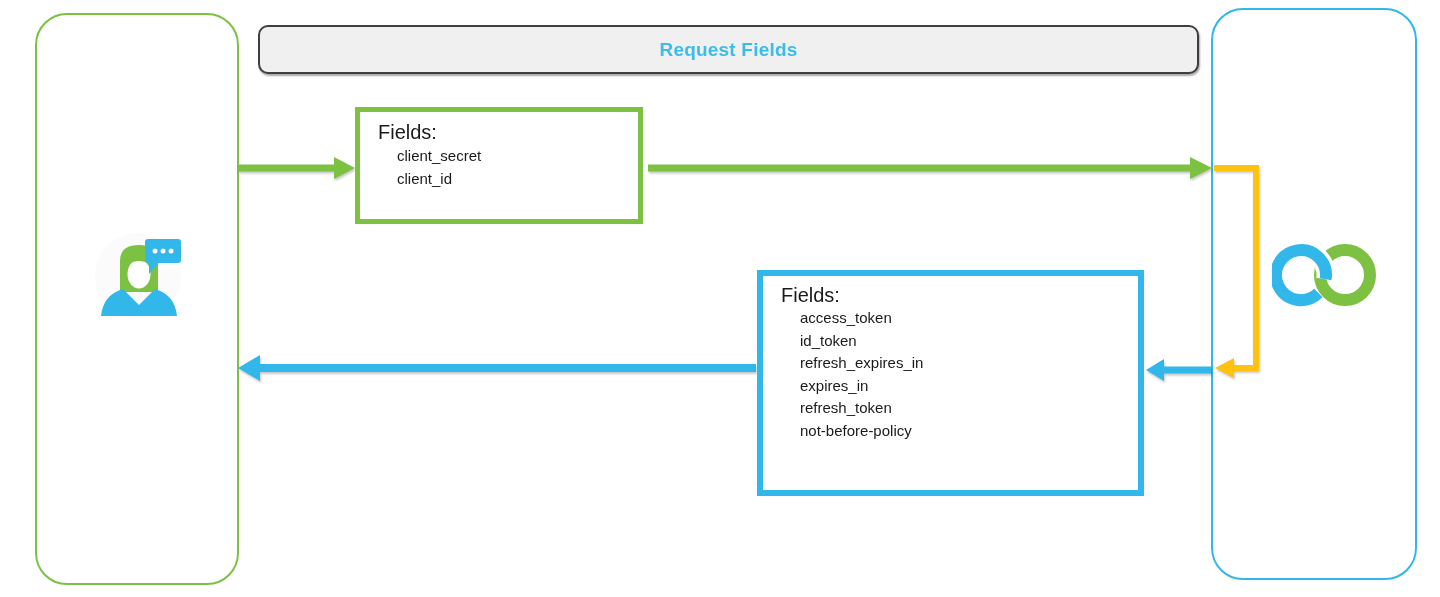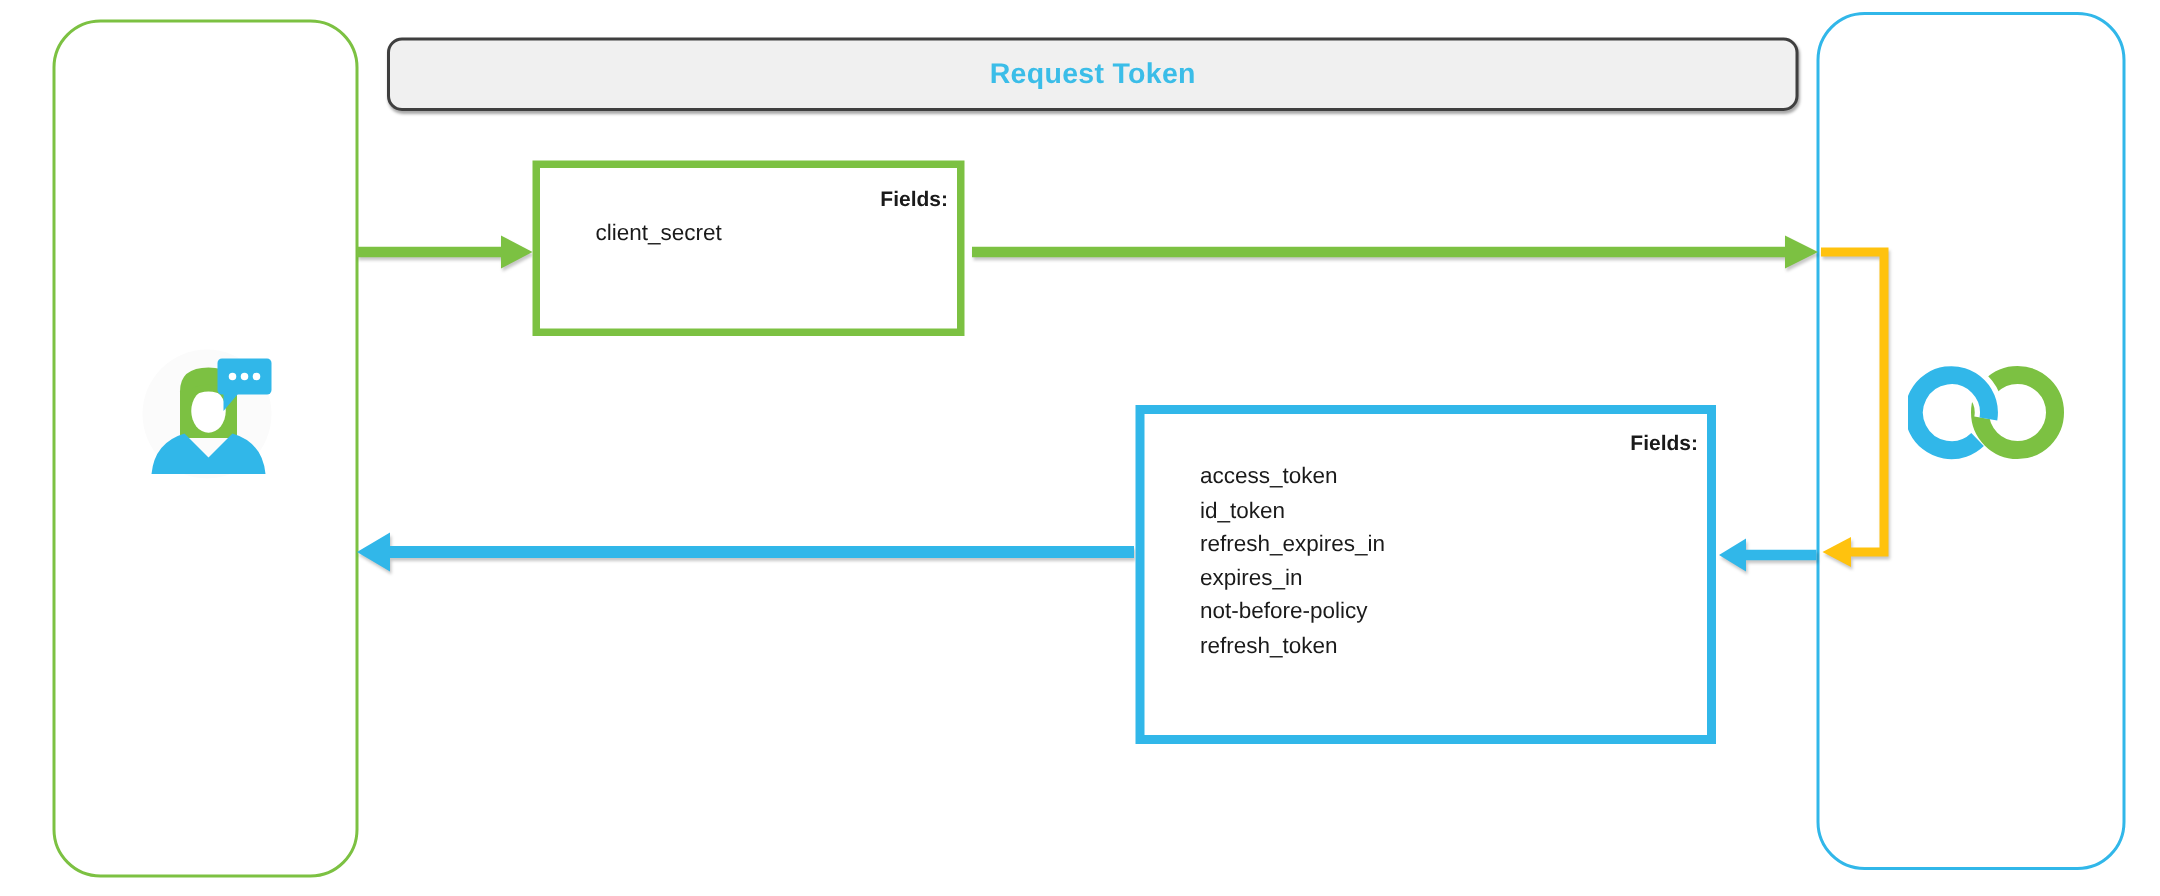--- a/index.html
+++ b/index.html
@@ -17,21 +17,21 @@
           box-shadow:1px 2px 2px rgba(0,0,0,0.35);
           display:flex;align-items:center;justify-content:center;}
   .banner .title{font-size:19px;font-weight:bold;color:var(--title-text);letter-spacing:.2px;}
 
   
   .fields-box{position:absolute;background:#fff;z-index:3;box-sizing:border-box;color:#1a1a1a;}
   .fields-box.request{left:355px;top:107px;width:288px;height:117px;border:5px solid var(--green);
           padding:8px 6px 0 18px;}
   .fields-box.response{left:757px;top:270px;width:387px;height:226px;border:6px solid var(--blue);
           padding:7px 6px 0 18px;}
-  .fields-heading{font-size:14px;font-weight:bold;line-height:24px;text-align:right;}
+  .fields-heading{font-size:20px;font-weight:normal;line-height:24px;}
   .field-item{font-size:15px;line-height:23px;margin-left:19px;}
   .fields-box.response .field-item{line-height:22.5px;}
 
   
   svg.overlay{position:absolute;left:0;top:0;z-index:2;}
   .arrows{filter:drop-shadow(1px 2px 1px rgba(0,0,0,0.22));}
   .g-stroke{stroke:var(--green);}  .g-fill{fill:var(--green);}
   .b-stroke{stroke:var(--blue);}   .b-fill{fill:var(--blue);}
   .o-stroke{stroke:var(--orange);} .o-fill{fill:var(--orange);}
 
@@ -42,21 +42,21 @@
 </style>
 </head>
 <body>
 
 <div class="canvas">
 
   <div class="lane actor"></div>
   <div class="lane service"></div>
 
   <div class="banner">
-    <span class="title">Request Token</span>
+    <span class="title">Request Fields</span>
   </div>
 
   <svg class="overlay" width="1440" height="597" viewBox="0 0 1440 597">
     <g class="arrows">
 
       <line class="g-stroke" x1="238" y1="168" x2="334" y2="168" stroke-width="7"></line>
       <polygon class="g-fill" points="334,157 334,179 355,168"></polygon>
 
       <line class="g-stroke" x1="648" y1="168" x2="1190" y2="168" stroke-width="7"></line>
       <polygon class="g-fill" points="1190,157 1190,179 1212,168"></polygon>
@@ -69,32 +69,33 @@
 
       <line class="b-stroke" x1="756" y1="368" x2="260" y2="368" stroke-width="8"></line>
       <polygon class="b-fill" points="260,355 260,381 238,368"></polygon>
     </g>
   </svg>
 
   <div class="fields-box request">
     <div class="fields-heading">Fields:</div>
     <div>
         <div class="field-item">client_secret</div>
+        <div class="field-item">client_id</div>
       </div>
   </div>
 
   <div class="fields-box response">
     <div class="fields-heading">Fields:</div>
     <div>
         <div class="field-item">access_token</div>
         <div class="field-item">id_token</div>
         <div class="field-item">refresh_expires_in</div>
         <div class="field-item">expires_in</div>
+        <div class="field-item">refresh_token</div>
         <div class="field-item">not-before-policy</div>
-        <div class="field-item">refresh_token</div>
       </div>
   </div>
 
   <svg class="icon person" width="92" height="92" viewBox="0 0 92 92">
     <circle cx="44" cy="48" r="43" fill="#fbfbfb"></circle>
 
     <path d="M26,64 L26,33 Q26,17 45,17 Q64,17 64,33 L64,64 Z" fill="var(--green)"></path>
 
     <ellipse cx="45" cy="46" rx="11.5" ry="14.5" fill="#ffffff"></ellipse>
 

